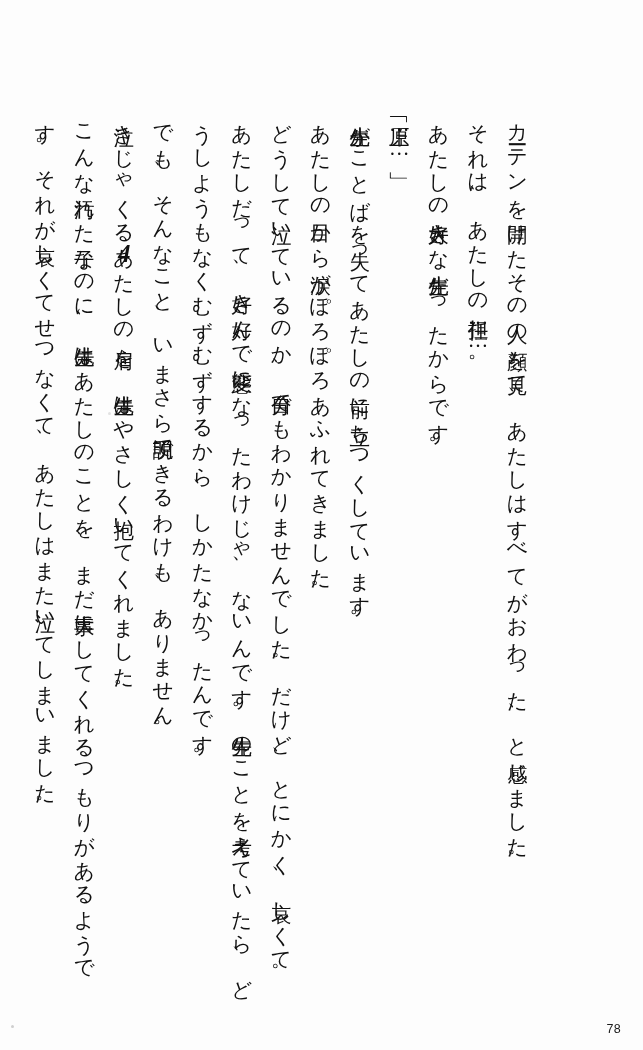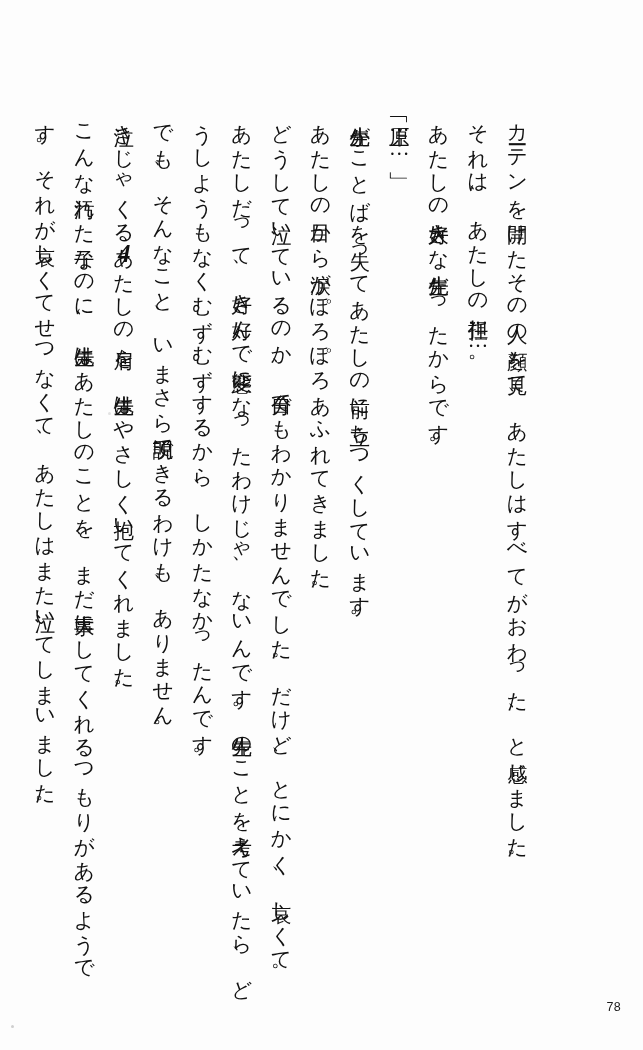--- a/index.html
+++ b/index.html
@@ -48,21 +48,21 @@
     font-style: italic;
     font-family: "Liberation Serif", "DejaVu Serif", serif;
     color: #111111;
     font-weight: 700;
   }
 
   
   .folio {
     position: absolute;
     right: 22px;
-    bottom: 36px;
+    bottom: 14px;
     font-size: 12.5px;
     color: #1a1a1a;
     font-family: "Liberation Sans", sans-serif;
     letter-spacing: 0.02em;
   }
 
   
   .scan-speck {
     position: absolute;
     left: 11px;

